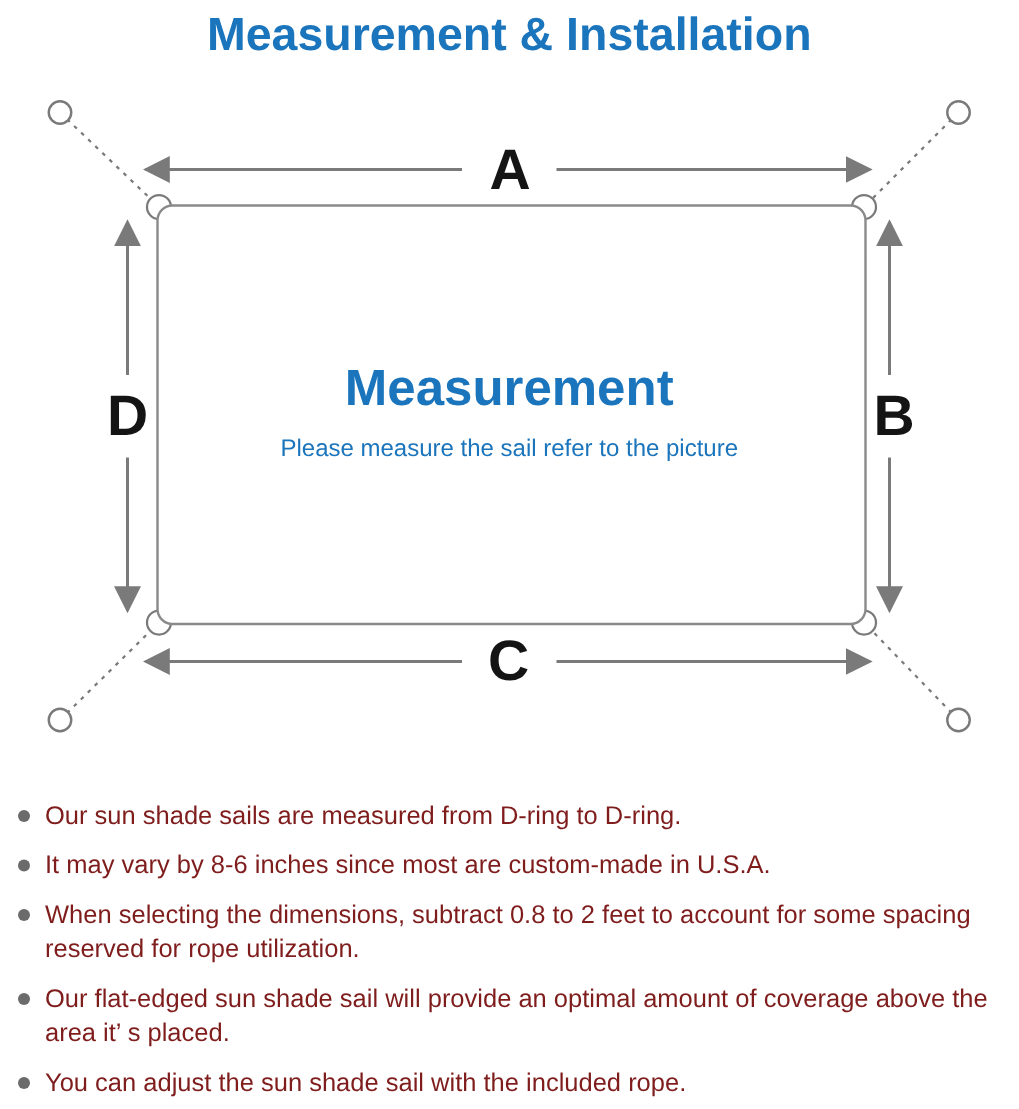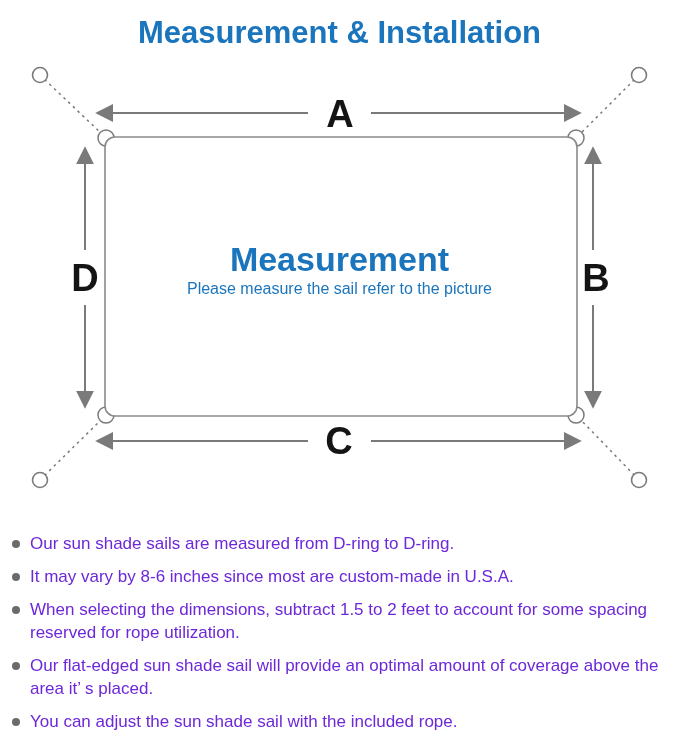--- a/index.html
+++ b/index.html
@@ -6,21 +6,21 @@
     margin: 0;
     padding: 0;
     width: 679px;
     height: 739px;
     background: #ffffff;
     font-family: "Liberation Sans", sans-serif;
     overflow: hidden;
   }
   .header {
     height: 57px;
-    padding-top: 16px;
+    padding-top: 6px;
     text-align: center;
     box-sizing: border-box;
   }
   .page-title {
     font-size: 31px;
     font-weight: 700;
     color: #1B75BC;
     line-height: 1.1;
   }
   .diagram {
@@ -53,32 +53,32 @@
     text-align: center;
     color: #1B75BC;
   }
   .center-title {
     font-size: 34px;
     font-weight: 700;
     line-height: 1.15;
   }
   .center-subtitle {
     font-size: 16px;
-    margin-top: 1px;
+    margin-top: 12px;
   }
   .notes {
     padding: 6px 6px 0 12px;
     box-sizing: border-box;
     width: 679px;
   }
   .note-item {
     display: flex;
     gap: 10px;
     margin-bottom: 10px;
-    color: #6d28d9;
+    color: #7f1d1d;
     font-size: 17px;
     line-height: 1.35;
   }
   .note-bullet {
     flex: none;
     width: 8px;
     height: 8px;
     border-radius: 50%;
     background: #6b6b6b;
     margin-top: 7px;
@@ -161,21 +161,21 @@
   <div class="note-item">
     <span class="note-bullet"></span>
     <span class="note-text">Our sun shade sails are measured from D-ring to D-ring.</span>
   </div>
   <div class="note-item">
     <span class="note-bullet"></span>
     <span class="note-text">It may vary by 8-6 inches since most are custom-made in U.S.A.</span>
   </div>
   <div class="note-item">
     <span class="note-bullet"></span>
-    <span class="note-text">When selecting the dimensions, subtract 1.5 to 2 feet to account for some spacing reserved for rope utilization.</span>
+    <span class="note-text">When selecting the dimensions, subtract 0.8 to 2 feet to account for some spacing reserved for rope utilization.</span>
   </div>
   <div class="note-item">
     <span class="note-bullet"></span>
     <span class="note-text">Our flat-edged sun shade sail will provide an optimal amount of coverage above the area it’ s placed.</span>
   </div>
   <div class="note-item">
     <span class="note-bullet"></span>
     <span class="note-text">You can adjust the sun shade sail with the included rope.</span>
   </div>
 </div>

